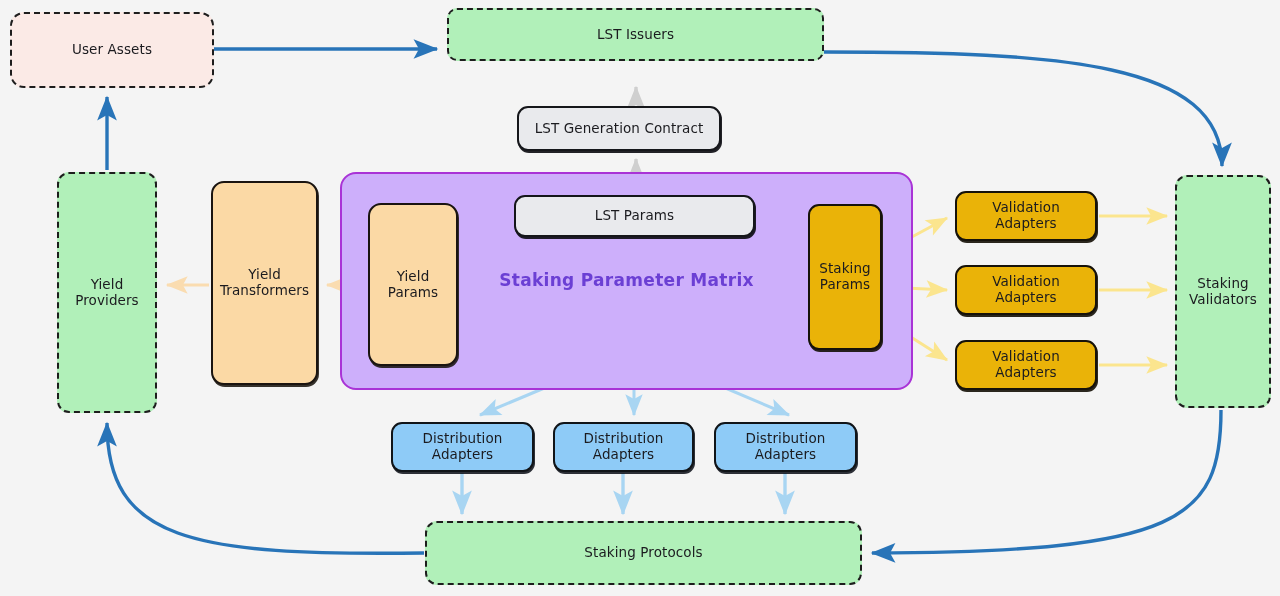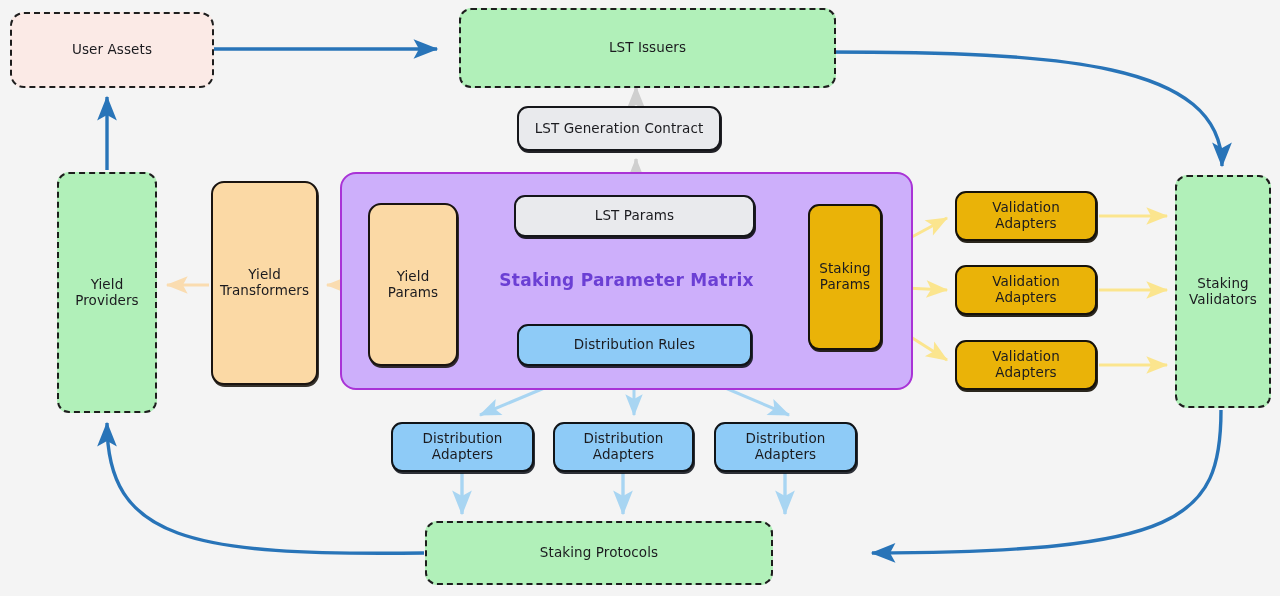--- a/index.html
+++ b/index.html
@@ -155,21 +155,21 @@
 
     <path d="M462,473 L462,514" stroke="#a8d5f2" stroke-width="3.4" fill="none" marker-end="url(#ah-lblue)"></path>
     <path d="M623,473 L623,514" stroke="#a8d5f2" stroke-width="3.4" fill="none" marker-end="url(#ah-lblue)"></path>
     <path d="M785,473 L785,514" stroke="#a8d5f2" stroke-width="3.4" fill="none" marker-end="url(#ah-lblue)"></path>
   </svg>
 
   <div class="node n-pink-dash" style="left:10px; top:12px; width:204px; height:76px;">
     <span class="lbl">User Assets</span>
   </div>
 
-  <div class="node n-green-dash" style="left:459px; top:8px; width:377px; height:80px;">
+  <div class="node n-green-dash" style="left:447px; top:8px; width:377px; height:53px;border-radius:10px;">
     <span class="lbl">LST Issuers</span>
   </div>
 
   <div class="node n-grey" style="left:517px; top:106px; width:204px; height:45px;">
     <span class="lbl">LST Generation Contract</span>
   </div>
 
   <div class="node n-purple" style="left:340px; top:172px; width:573px; height:218px;">
     <span class="purple-title">Staking Parameter Matrix</span>
   </div>
@@ -181,23 +181,20 @@
   <div class="node n-orange inner" style="left:368px; top:203px; width:90px; height:163px;">
     <span class="lbl">Yield
 Params</span>
   </div>
 
   <div class="node n-yellow inner" style="left:808px; top:204px; width:74px; height:146px;">
     <span class="lbl">Staking
 Params</span>
   </div>
 
-  <div class="node n-blue inner" style="left:517px; top:324px; width:235px; height:42px;">
-    <span class="lbl">Distribution Rules</span>
-  </div>
 
   <div class="node n-orange" style="left:211px; top:181px; width:107px; height:204px;">
     <span class="lbl">Yield
 Transformers</span>
   </div>
 
   <div class="node n-green-dash" style="left:57px; top:172px; width:100px; height:241px;">
     <span class="lbl">Yield
 Providers</span>
   </div>
@@ -226,17 +223,17 @@
   </div>
   <div class="node n-blue" style="left:553px; top:422px; width:141px; height:50px;">
     <span class="lbl">Distribution
 Adapters</span>
   </div>
   <div class="node n-blue" style="left:714px; top:422px; width:143px; height:50px;">
     <span class="lbl">Distribution
 Adapters</span>
   </div>
 
-  <div class="node n-green-dash" style="left:425px; top:521px; width:348px; height:64px;">
+  <div class="node n-green-dash" style="left:425px; top:521px; width:437px; height:64px;">
     <span class="lbl">Staking Protocols</span>
   </div>
 
 </div>
 
 </body></html>

